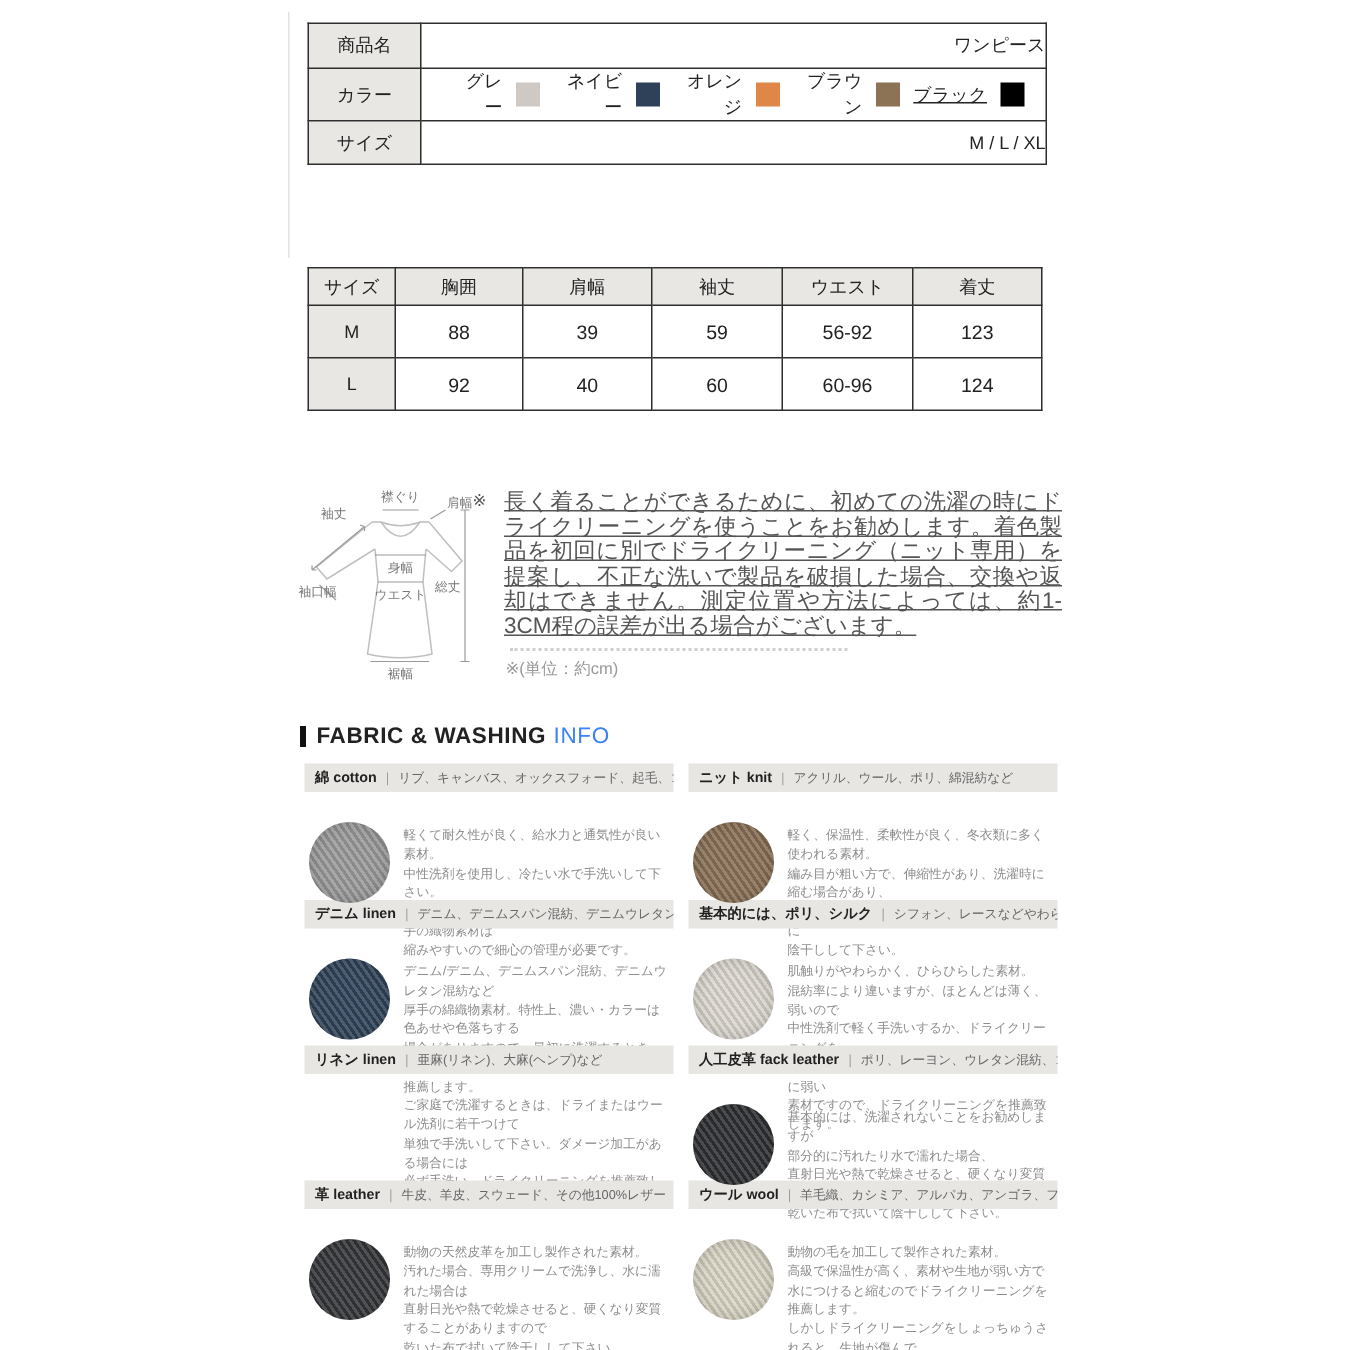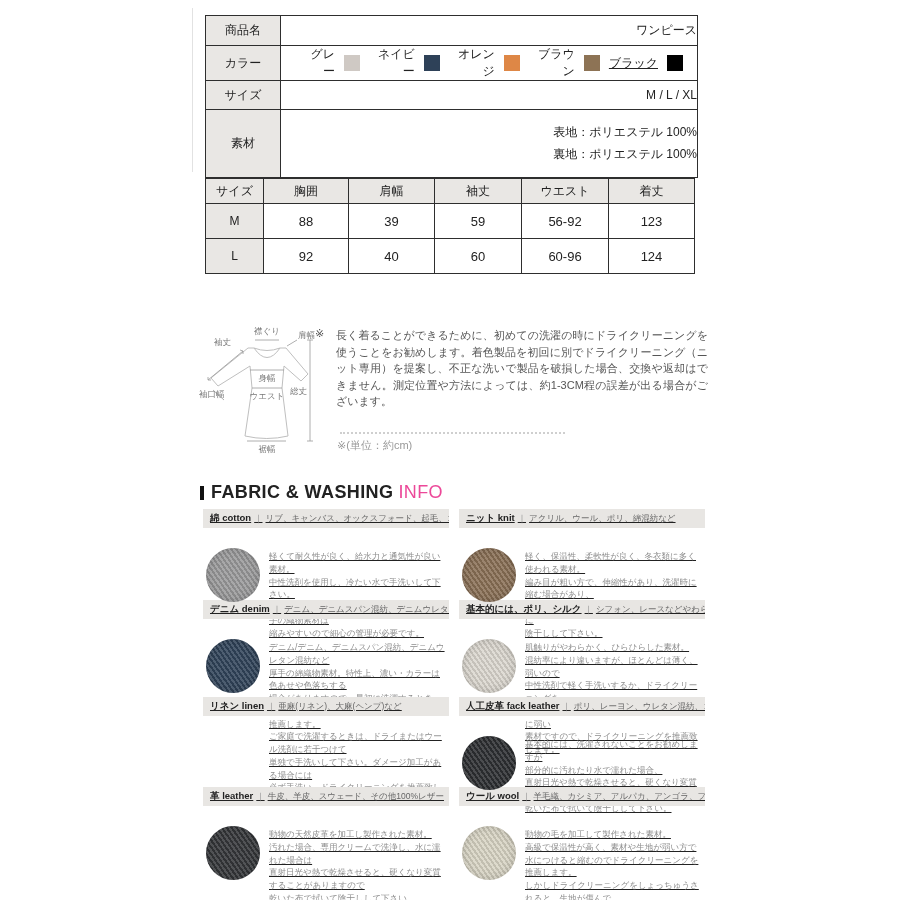--- a/index.html
+++ b/index.html
@@ -31,34 +31,34 @@
   .stable .drow td { height:35px; font-size:13px; }
   .stable .drow td.szc { background:#e9e7e4; font-size:12px; }
 
   
   .dress-svg { position:absolute; left:198px; top:320px; }
   .dress-svg text { font-family:"Liberation Sans","DejaVu Sans",sans-serif; font-size:8.5px; fill:#777; }
   .dress-svg .outline { fill:none; stroke:#bfbfbf; stroke-width:1; }
   .dress-svg .meas { fill:none; stroke:#9a9a9a; stroke-width:0.8; }
 
   .note-mark { position:absolute; left:315px; top:327px; font-size:11px; color:#555; }
-  .note-text { position:absolute; left:336px; top:327px; width:372px; font-size:11px; line-height:16.5px; color:#555; text-align:justify; }
+  .note-text { position:absolute; left:336px; top:327px; width:372px; font-size:15px; line-height:16.5px; color:#555; text-align:justify;text-decoration:underline; }
   .dotline { position:absolute; left:340px; top:432px; width:225px; border-top:2px dotted #cfcfcf; }
   .unit-note { position:absolute; left:337px; top:438px; font-size:11px; color:#999; }
 
   
-  .fab-title { position:absolute; left:200px; top:482px; display:flex; align-items:center; font-size:18px; letter-spacing:0.4px; }
+  .fab-title { position:absolute; left:200px; top:482px; display:flex; align-items:center; font-size:15px; letter-spacing:0.4px; }
   .fab-bar { width:4px; height:14px; background:#111; margin-right:7px; }
   .fab-title .t-main { font-weight:bold; color:#222; }
-  .fab-title .t-sub { font-weight:normal; color:#ec4899; margin-left:5px; }
+  .fab-title .t-sub { font-weight:normal; color:#3b82f6; margin-left:5px; }
 
   .fab-grid { position:absolute; left:203px; top:509px; display:grid;
               grid-template-columns:246px 246px; column-gap:10px;
               grid-template-rows:91px 97px 90px auto; }
-  .fab-card { overflow:visible;text-decoration:underline; }
+  .fab-card { overflow:visible; }
   .fab-head { background:#e8e6e3; height:19px; display:flex; align-items:center; padding:0 7px; white-space:nowrap; overflow:hidden; }
   .fab-name { font-size:9.5px; font-weight:bold; color:#222; }
   .fab-sep  { font-size:8.5px; color:#888; margin:0 3px; }
   .fab-desc { font-size:8.5px; color:#666; }
   .fab-body { display:flex; gap:9px; padding:20px 2px 0 3px; }
   .fab-circle { width:54px; height:54px; border-radius:50%; flex:0 0 auto; position:relative;
                 box-shadow:inset 0 0 10px rgba(0,0,0,.18); overflow:hidden; }
   .fab-circle::after { content:""; position:absolute; inset:0; border-radius:50%;
       background:repeating-linear-gradient(55deg, rgba(255,255,255,.14) 0 2px, rgba(0,0,0,.10) 2px 4px); }
   .fab-text { font-size:8.5px; line-height:1.5; color:#8d8d8d; white-space:pre-line; padding-top:2px; }
@@ -98,25 +98,20 @@
           <span class="chip">
             <span>ブラック</span>
             <span class="swatch16" style="background: rgb(0, 0, 0);"></span>
           </span>
         </div>
       </td>
     </tr>
     <tr class="row-h29">
       <td class="lbl">サイズ</td>
       <td class="val">M / L / XL</td>
-    </tr>
-    <tr class="row-mat">
-      <td class="lbl">素材</td>
-      <td class="val mat-val">表地：ポリエステル 100%
-裏地：ポリエステル 100%</td>
     </tr>
   </tbody>
     </table>
 
   <table class="stable">
     <colgroup>
         <col style="width:58px">
         <col style="width:85px">
         <col style="width:86px">
         <col style="width:87px">
@@ -218,21 +213,21 @@
         <div class="fab-text">軽く、保温性、柔軟性が良く、冬衣類に多く
 使われる素材。
 編み目が粗い方で、伸縮性があり、洗濯時に縮む場合があり、
 ウール洗剤に若干つけて単独で手洗いした後に
 陰干しして下さい。</div>
       </div>
     </div>
 
     <div class="fab-card">
       <div class="fab-head">
-        <span class="fab-name">デニム denim</span>
+        <span class="fab-name">デニム linen</span>
         <span class="fab-sep">｜</span>
         <span class="fab-desc">デニム、デニムスパン混紡、デニムウレタン混紡など</span>
       </div>
       <div class="fab-body">
         <div class="fab-circle" style="background: rgb(49, 68, 90);"></div>
         <div class="fab-text">デニム/デニム、デニムスパン混紡、デニムウレタン混紡など
 厚手の綿織物素材。特性上、濃い・カラーは色あせや色落ちする
 場合がありますので、最初に洗濯するときは、ドライクリーニングを
 推薦します。
 ご家庭で洗濯するときは、ドライまたはウール洗剤に若干つけて

